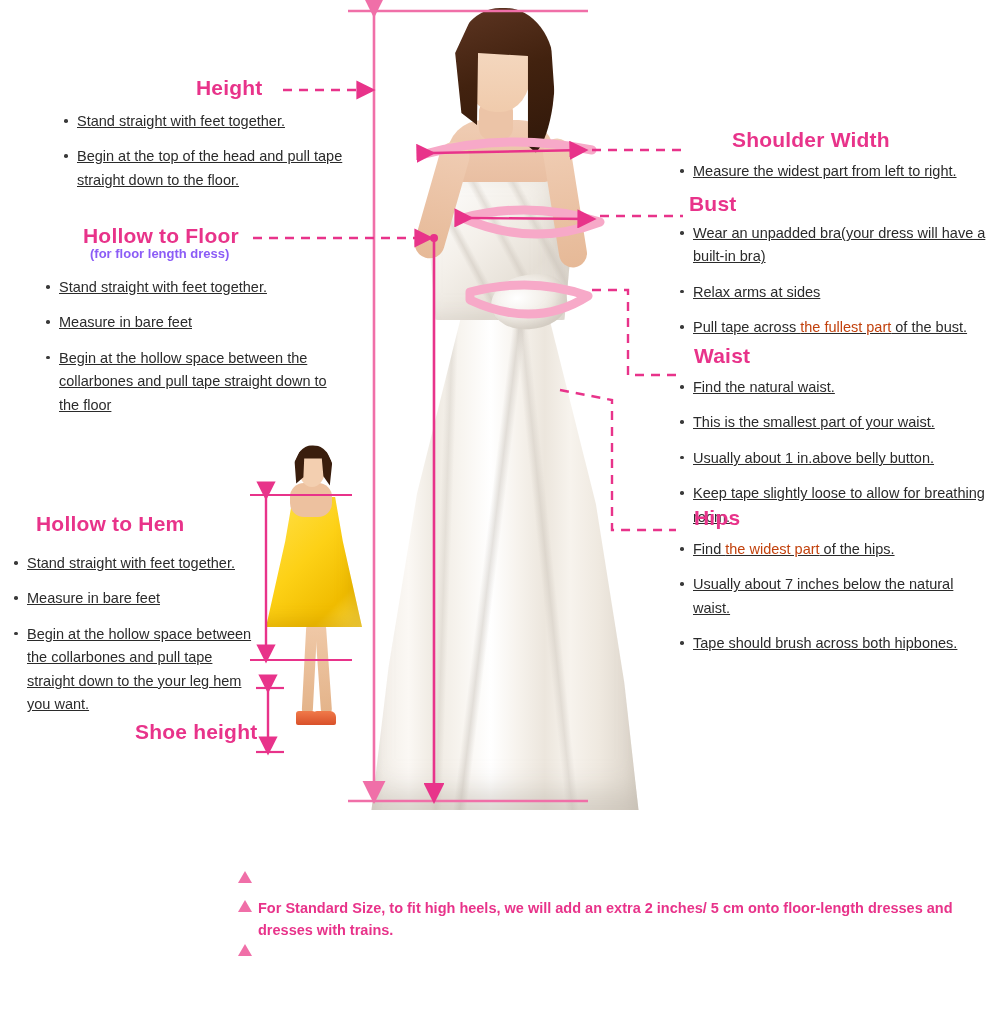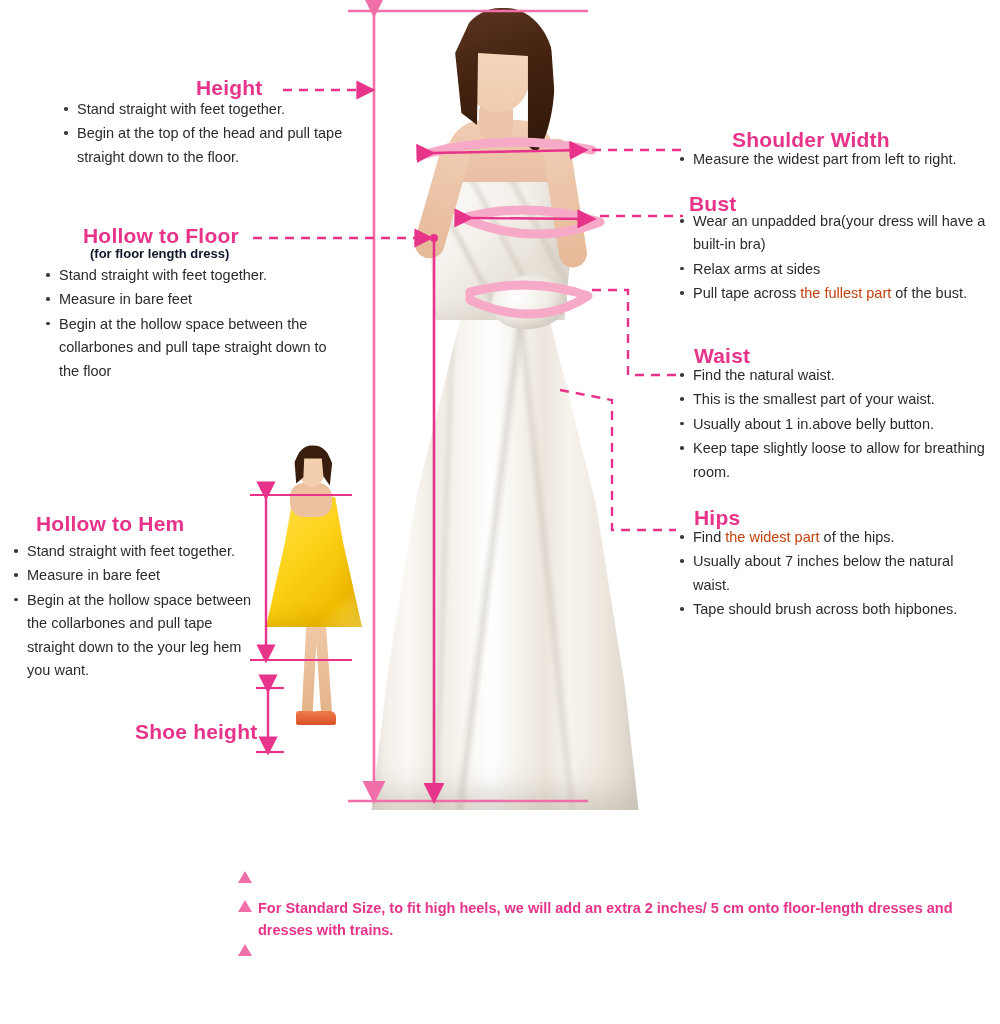--- a/index.html
+++ b/index.html
@@ -21,38 +21,39 @@
   .heading {
     position: absolute;
     color: #e8338a;
     font-weight: bold;
     font-size: 21px;
     letter-spacing: .2px;
     white-space: nowrap;
   }
   .subheading {
     position: absolute;
-    color: #0f172a;
+    color: #8b5cf6;
     font-weight: bold;
     font-size: 13px;
     white-space: nowrap;
   }
   .bullets {
     position: absolute;
     color: #2b2b2b;
     font-size: 14.5px;
     line-height: 1.62;
   }
   .bullets ul {
     margin: 0; padding: 0; list-style: none;
   }
   .bullets li {
     position: relative;
     padding-left: 15px;
-    margin: 0 0 1px 0;
+    margin: 12px 0 1px 0;
+    text-decoration: underline;
   }
   .bullets li::before {
     content: "";
     position: absolute;
     left: 2px; top: 9px;
     width: 3.5px; height: 3.5px;
     border-radius: 50%;
     background: #3a3a3a;
   }
   .pink { color: #c2410c; }

